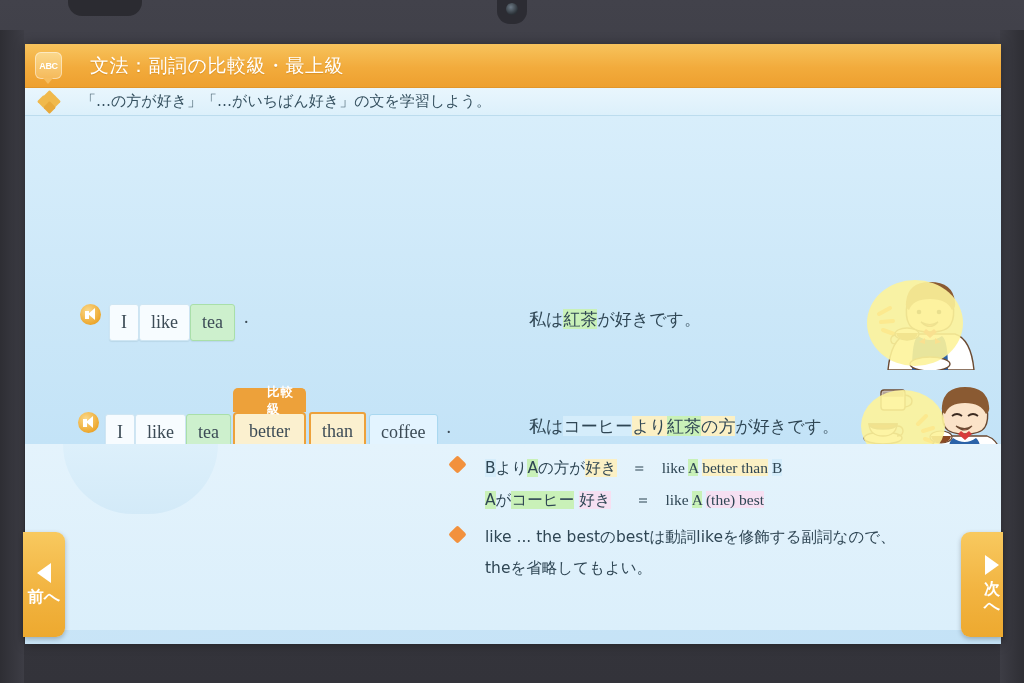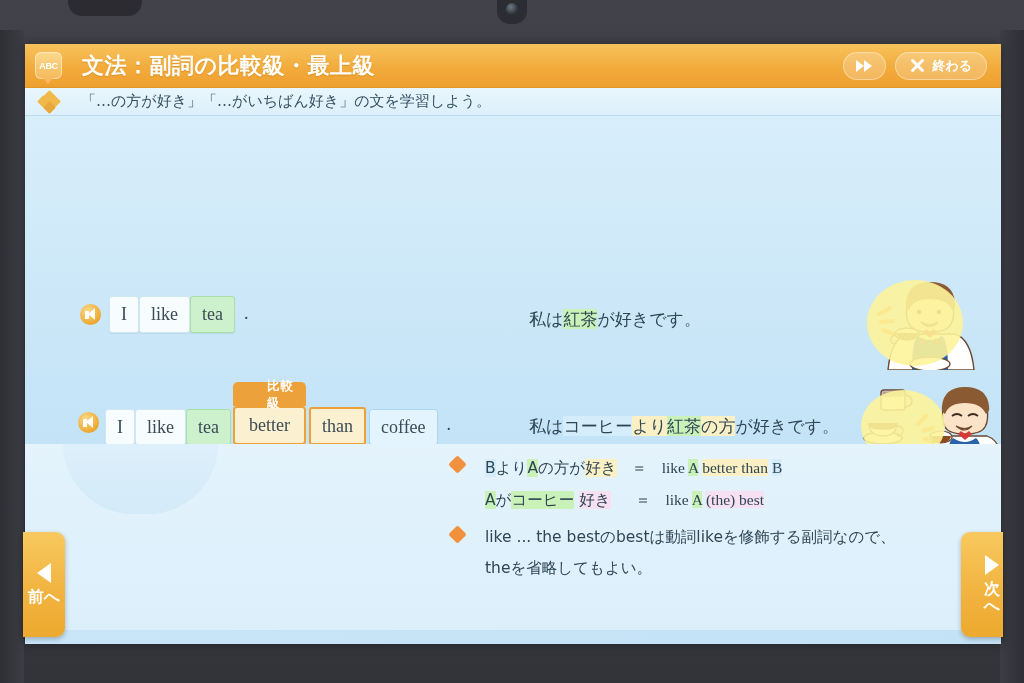--- a/index.html
+++ b/index.html
@@ -57,21 +57,21 @@
     font-family:"Liberation Sans",sans-serif;
     position: relative; flex: 0 0 auto;
     box-shadow: inset 0 0 0 1px rgba(255,255,255,.45);
   }
   .abc-badge::after {
     content:""; position:absolute; bottom:-5px; left:8px;
     border-left:5px solid transparent; border-right:5px solid transparent;
     border-top:6px solid #f6bd60;
   }
   .title-text {
-    margin-left: 20px; color: #ffffff; font-size: 22px; font-weight: bold;
+    margin-left: 28px; color: #ffffff; font-size: 19px; font-weight: normal;
     font-family: "DejaVu Sans","Liberation Sans",sans-serif;
     letter-spacing: .5px;
     text-shadow: 0 1px 1px rgba(190,120,10,.45);
   }
   .title-actions { margin-left: auto; display:flex; align-items:center; gap:9px; padding-right: 14px; }
   .pill {
     background: rgba(255,255,255,.22);
     border: 1px solid rgba(255,255,255,.38);
     border-radius: 16px; height: 28px;
     display:flex; align-items:center; gap:7px;
@@ -140,21 +140,21 @@
   
   .chips { position:absolute; display:flex; align-items:flex-end; }
   .chip {
     font-family: "Liberation Serif","DejaVu Serif",serif;
     font-size: 18px; color:#3c4b56;
     padding: 6px 11px; min-width: 28px; text-align:center;
     background:#f4fbff; border:1px solid #cfe6f3; border-radius:3px;
     line-height: 1.25;
     box-shadow: 0 1px 1px rgba(60,90,110,.10);
   }
-  .chip.green { background:#cdf0cd; border-color:#a9dfa9; }
+  .chip.green { background:#cdf0cd; border-color:#a9dfa9;margin-top:8px; }
   .chip.blue  { background:#e3f4ff; border-color:#a9d8f0; }
   .chip.cream { background:#fbf0cf; }
   .chip.plain { background:#f7fcff; }
 
   
   .focusbox { position:relative; }
   .focusbox .tag {
     position:absolute; left:0; right:0; top:-24px; height:24px;
     display:flex; align-items:center; justify-content:center;
     color:#fff; font-size:12.5px; font-weight:bold;
@@ -237,29 +237,20 @@
   <div class="bezel-camera"></div>
   <div class="bezel-shadow-l"></div>
   <div class="bezel-shadow-r"></div>
 </div>
 
 <div class="screen">
 
   <div class="titlebar">
     <div class="abc-badge">ABC</div>
     <div class="title-text">文法：副詞の比較級・最上級</div>
-    <div class="title-actions">
-      <div class="pill icon-only">
-        <span class="ffwd"></span>
-      </div>
-      <div class="pill">
-        <span class="xmark"></span>
-        <span>終わる</span>
-      </div>
-    </div>
   </div>
 
   <div class="subtitle-bar">
     <div class="diamond-cluster">
       <i></i>
         <i></i>
         <i></i>
         <i></i>
     </div>
     <div class="subtitle-text">「…の方が好き」「…がいちばん好き」の文を学習しよう。</div>

